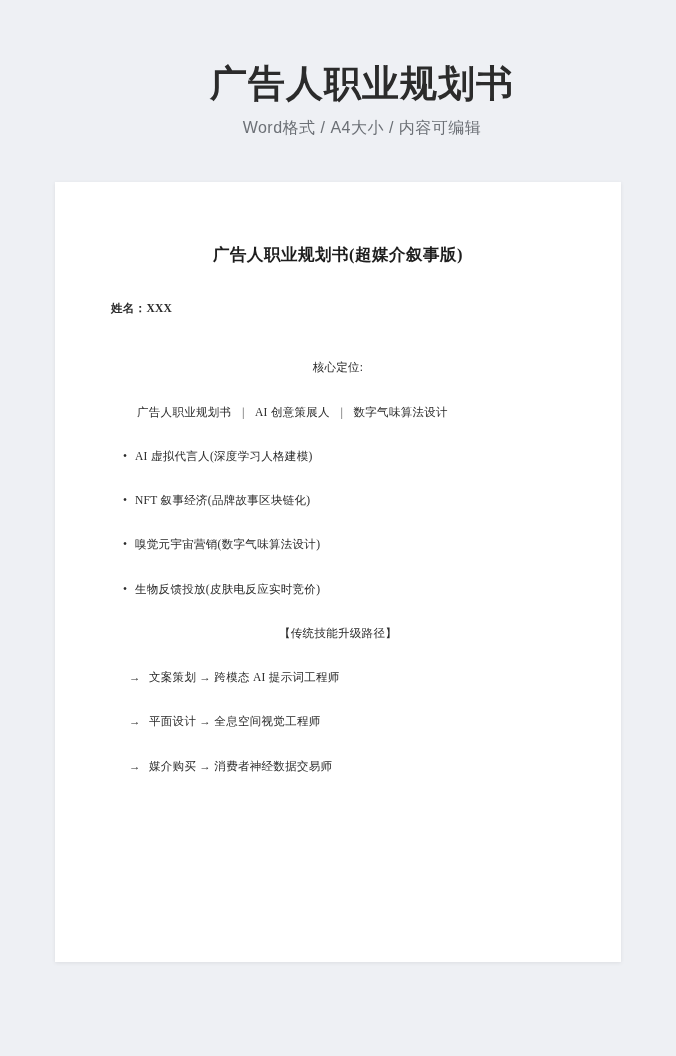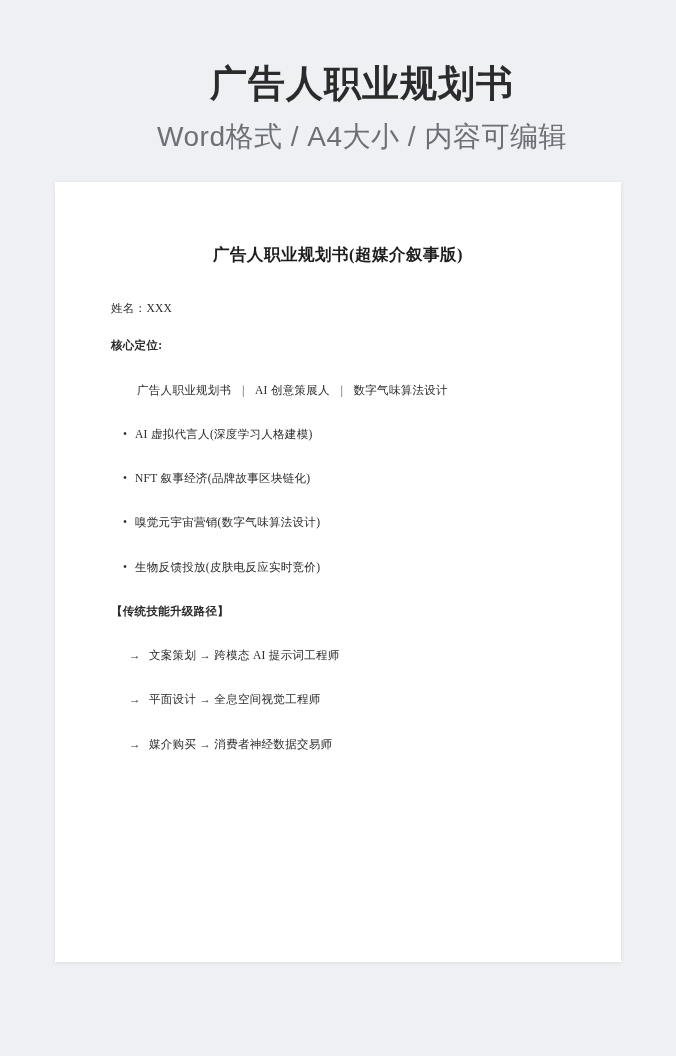--- a/index.html
+++ b/index.html
@@ -28,21 +28,21 @@
     font-family: "Liberation Sans", sans-serif;
     font-size: 37px;
     font-weight: bold;
     color: #2b2b2b;
     letter-spacing: 1px;
     line-height: 1.2;
     margin: 0;
   }
   .banner-sub {
     font-family: "Liberation Sans", sans-serif;
-    font-size: 28px;
+    font-size: 16px;
     color: #6c7076;
     margin-top: 12px;
     letter-spacing: 0.5px;
   }
   .doc-sheet {
     position: absolute;
     left: 55px;
     top: 182px;
     width: 566px;
     height: 780px;
@@ -65,24 +65,26 @@
   }
   .doc-line {
     font-family: "Liberation Serif", serif;
     font-size: 11.5px;
     color: #2a2a2a;
     line-height: 1.5;
     margin: 0 0 27px 0;
     letter-spacing: 0.3px;
   }
   .doc-line.name {
-    margin-bottom: 20px;
+    margin-bottom: 42px;
+    font-weight: bold;
   }
   .doc-line.bold {
-    font-weight: bold;
+    font-weight: normal;
+    text-align: center;
   }
   .doc-line.indent {
     padding-left: 26px;
   }
   .doc-line.bullet {
     padding-left: 12px;
   }
   .doc-line.arrow {
     padding-left: 18px;
   }

